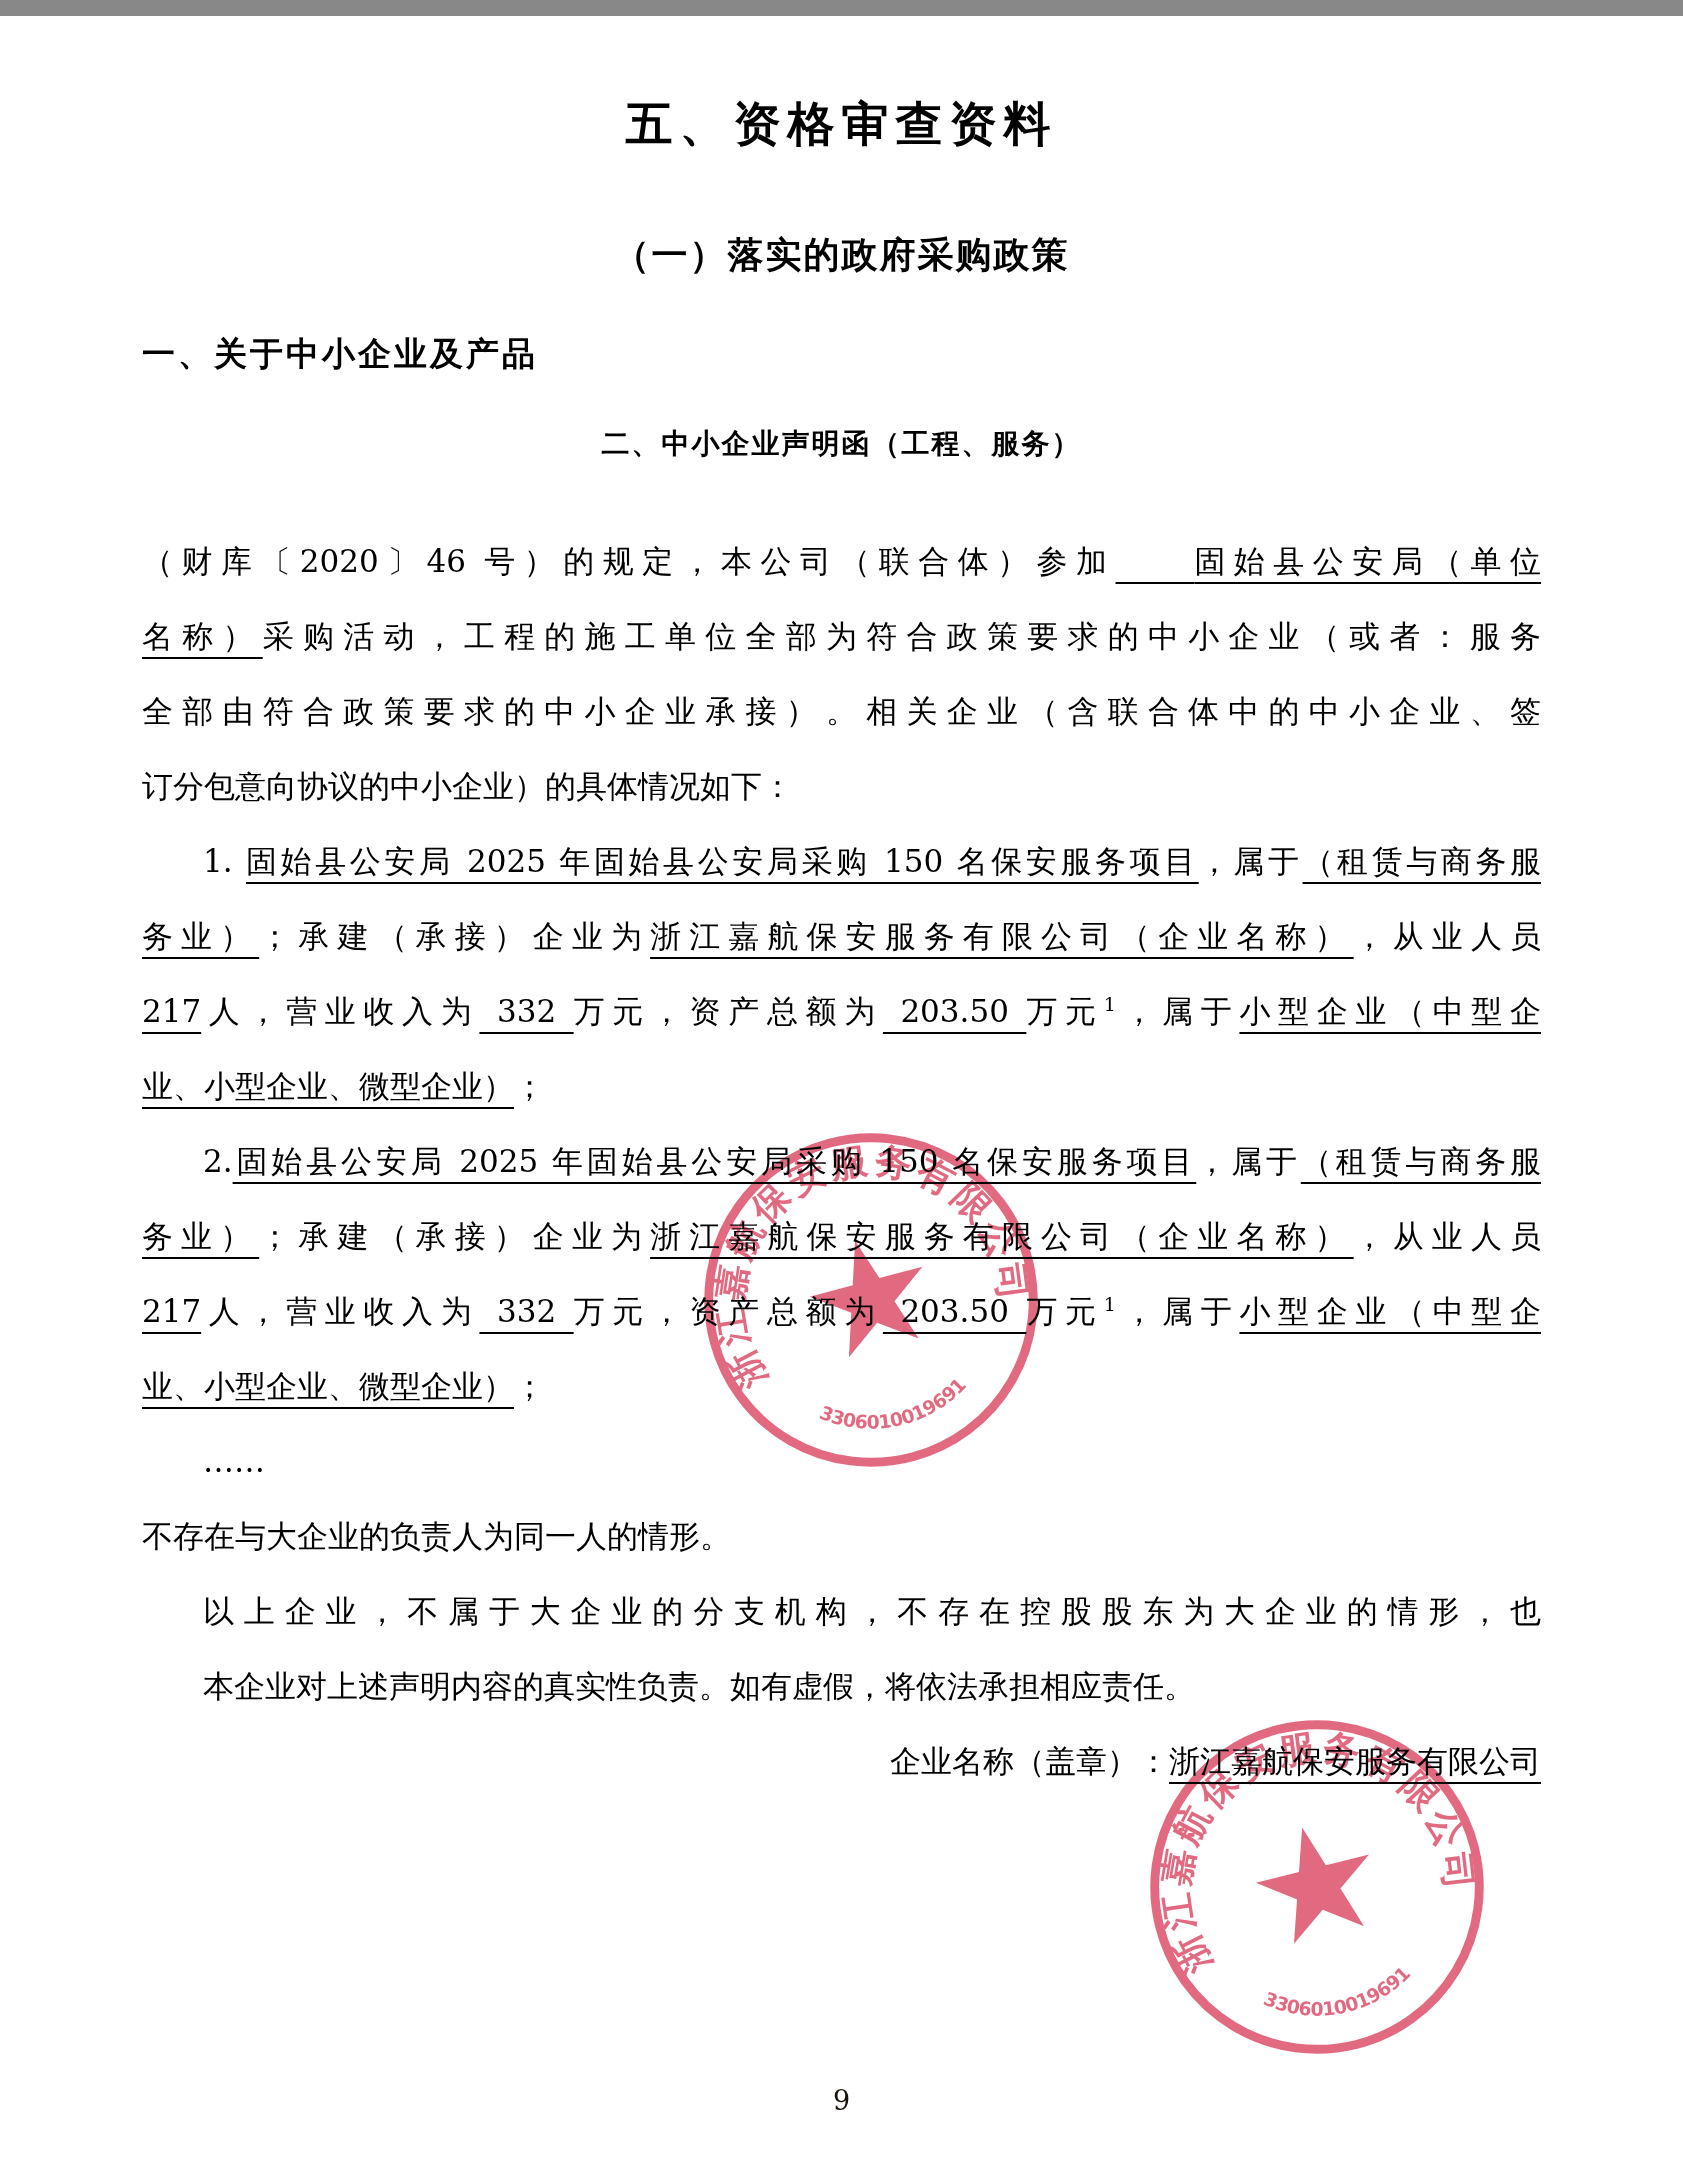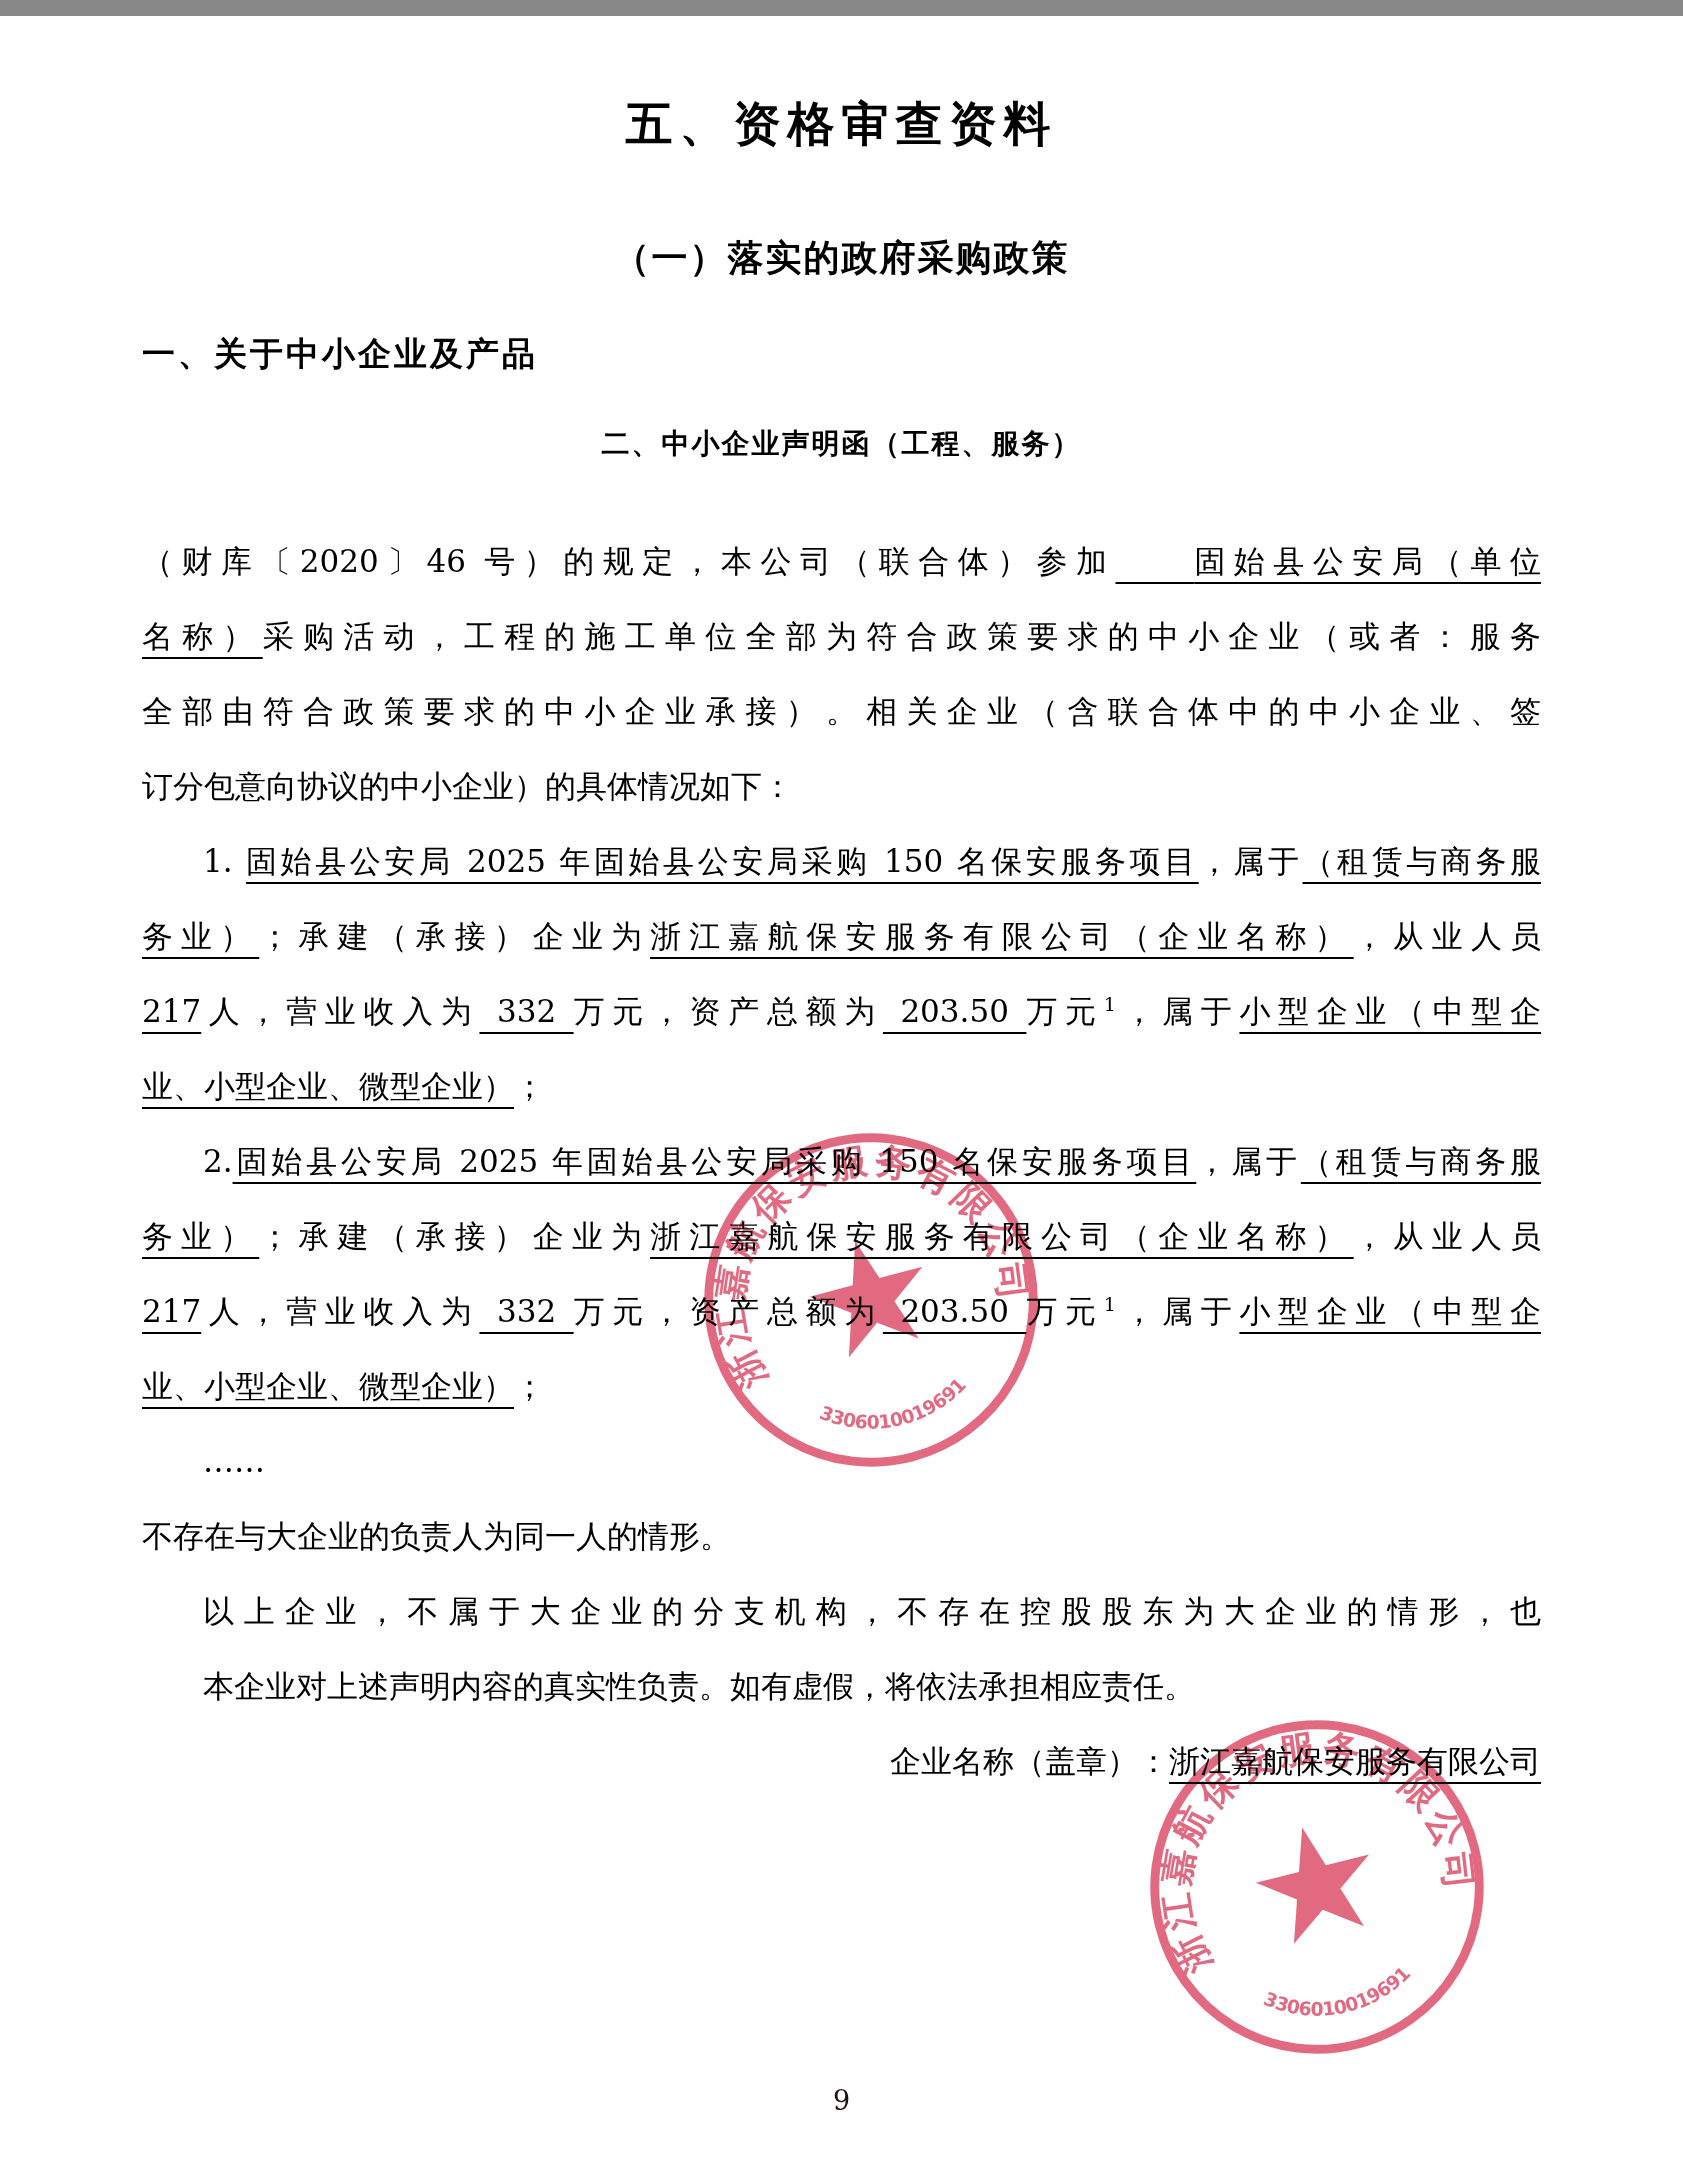--- a/index.html
+++ b/index.html
@@ -13,21 +13,21 @@
     overflow:hidden;
   }
   .content { position:absolute; left:142px; right:142px; top:0; }
   .h1 {
     margin-top:79px; text-align:center;
     font-family:"DejaVu Sans","Liberation Sans",sans-serif;
     font-weight:bold; font-size:47px; line-height:57px; letter-spacing:7px;
   }
   .h2 {
     margin-top:81px; text-align:center;
-    font-family:Liberation Serif, serif;
+    font-family:Liberation Mono, monospace;
     font-weight:bold; font-size:36px; line-height:50px; letter-spacing:2px;
   }
   .h3 {
     margin-top:48px; 
     font-family:"DejaVu Sans","Liberation Sans",sans-serif;
     font-weight:bold; font-size:33px; line-height:46px; letter-spacing:3px;
   }
   .h4 {
     margin-top:46px; text-align:center;
     font-family:"DejaVu Sans","Liberation Sans",sans-serif;

